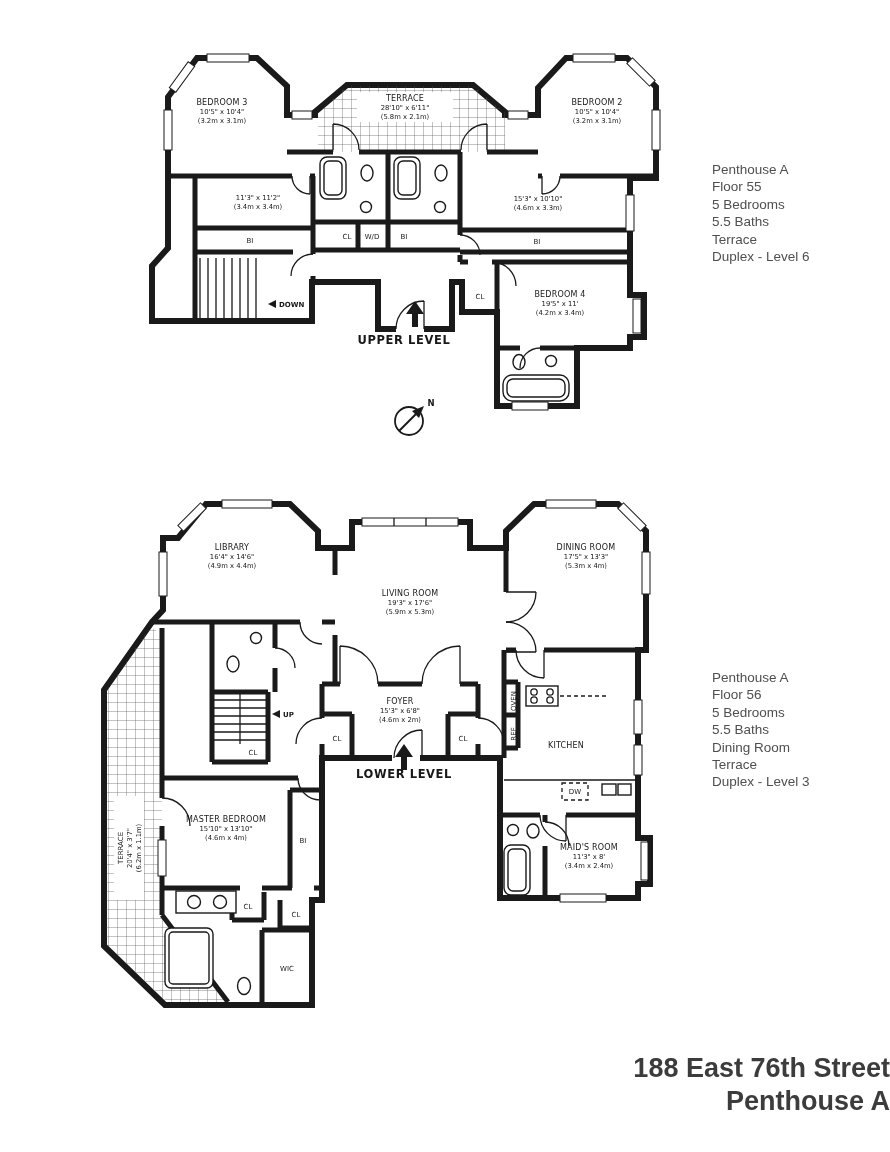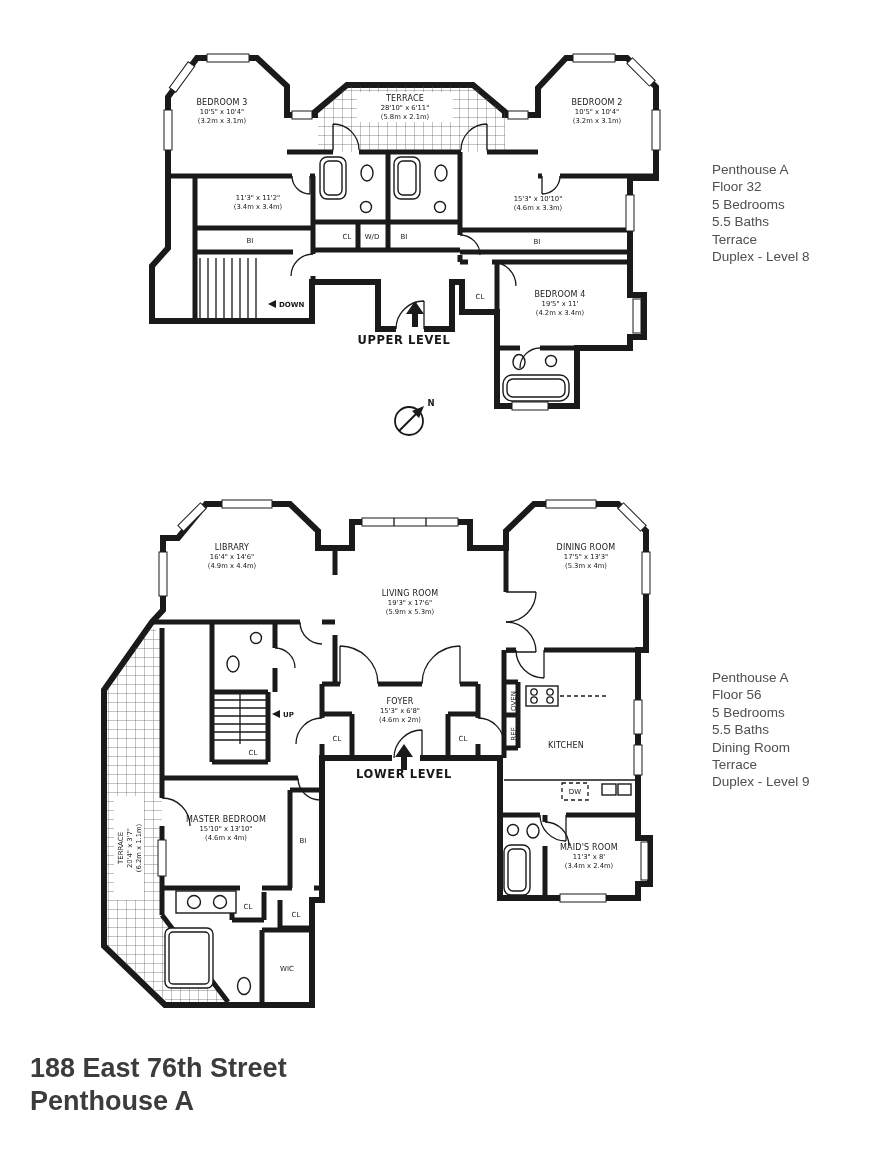--- a/index.html
+++ b/index.html
@@ -14,21 +14,21 @@
   .dash{stroke-dasharray:4 3;}
   .blk{fill:#1a1a1a;stroke:none;}
   .wht{fill:#ffffff;stroke:none;}
   .rn{font-size:8px;text-anchor:middle;letter-spacing:.2px;}
   .rd{font-size:6.8px;text-anchor:middle;}
   .tg{font-size:7px;text-anchor:middle;}
   .tgs{font-size:7px;text-anchor:start;font-weight:bold;}
   .lv{font-size:11.5px;font-weight:bold;letter-spacing:.6px;text-anchor:middle;}
   .nn{font-size:8.5px;font-weight:bold;text-anchor:middle;}
   .side{position:absolute;left:712px;font-size:13.5px;line-height:17.4px;color:#4f4f4f;}
-  .title{position:absolute;top:1052px;left:0;width:890px;text-align:left;font-weight:bold;
+  .title{position:absolute;top:1052px;left:0;width:890px;text-align:right;font-weight:bold;
          font-size:27px;line-height:33px;color:#3c3c3c;padding-left:30px;box-sizing:border-box;}
 </style>
 </head>
 <body>
 
 <div class="sheet">
 
   <svg style="position:absolute;left:140px;top:46px;" width="540" height="402" viewBox="140 46 540 402" xmlns="http://www.w3.org/2000/svg">
     <defs>
       <pattern id="tileU" width="9" height="9" patternUnits="userSpaceOnUse">
@@ -337,35 +337,35 @@
     <text class="tg" x="303" y="843">BI</text>
     <text class="tg" x="248" y="909">CL</text>
     <text class="tg" x="296" y="917">CL</text>
     <text class="tg" x="287" y="971">WIC</text>
     <text class="tg" x="575" y="794">DW</text>
     <text class="lv" x="404" y="778">LOWER LEVEL</text>
   </svg>
 
   <div class="side" style="top:161px;">
     <div>Penthouse A</div>
-    <div>Floor 32</div>
+    <div>Floor 55</div>
     <div>5 Bedrooms</div>
     <div>5.5 Baths</div>
     <div>Terrace</div>
-    <div>Duplex - Level 8</div>
+    <div>Duplex - Level 6</div>
   </div>
 
   <div class="side" style="top:669px;">
     <div>Penthouse A</div>
     <div>Floor 56</div>
     <div>5 Bedrooms</div>
     <div>5.5 Baths</div>
     <div>Dining Room</div>
     <div>Terrace</div>
-    <div>Duplex - Level 9</div>
+    <div>Duplex - Level 3</div>
   </div>
 
   <div class="title">
     <div>188 East 76th Street</div>
     <div>Penthouse A</div>
   </div>
 
 </div>
 
 </body></html>

